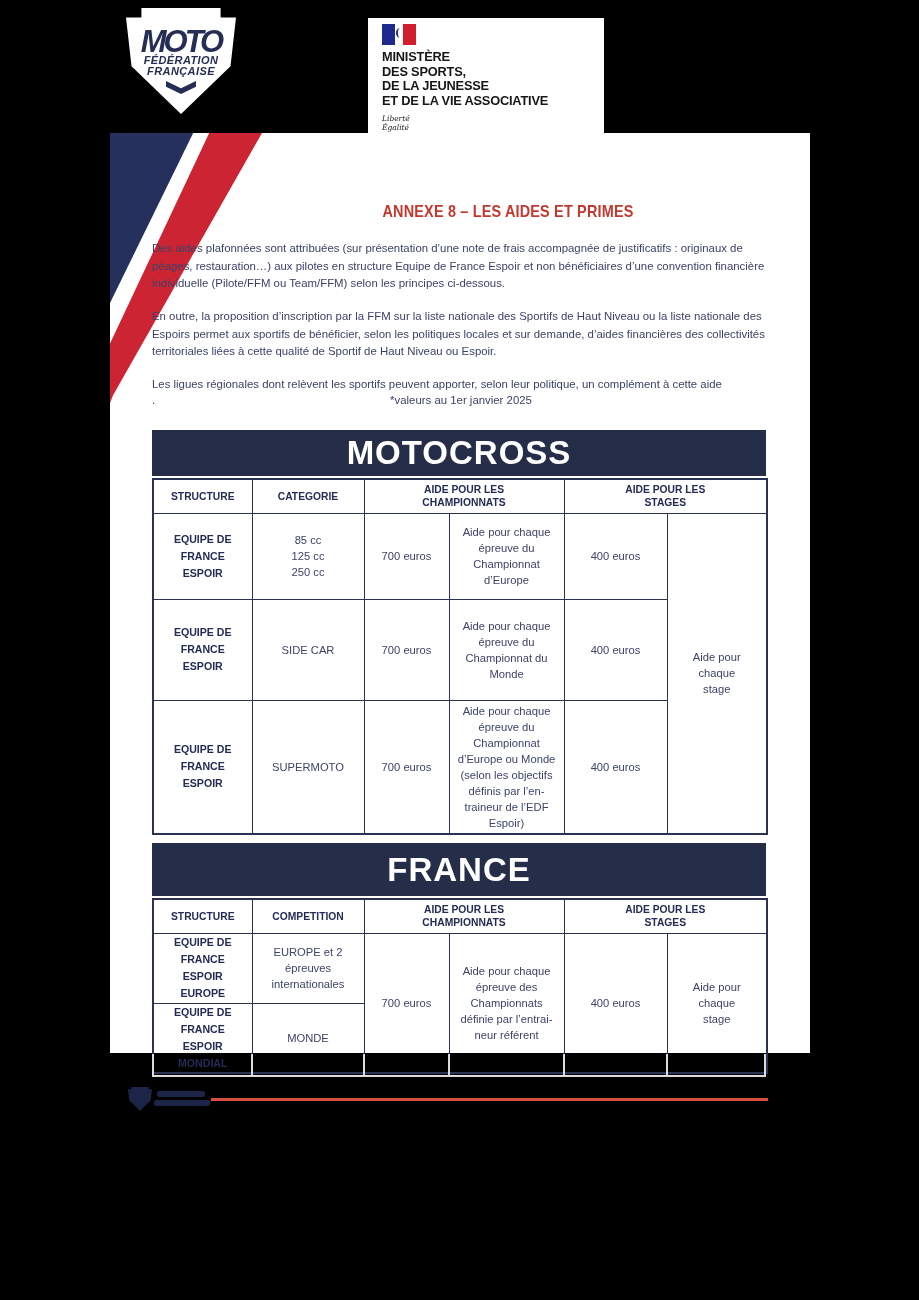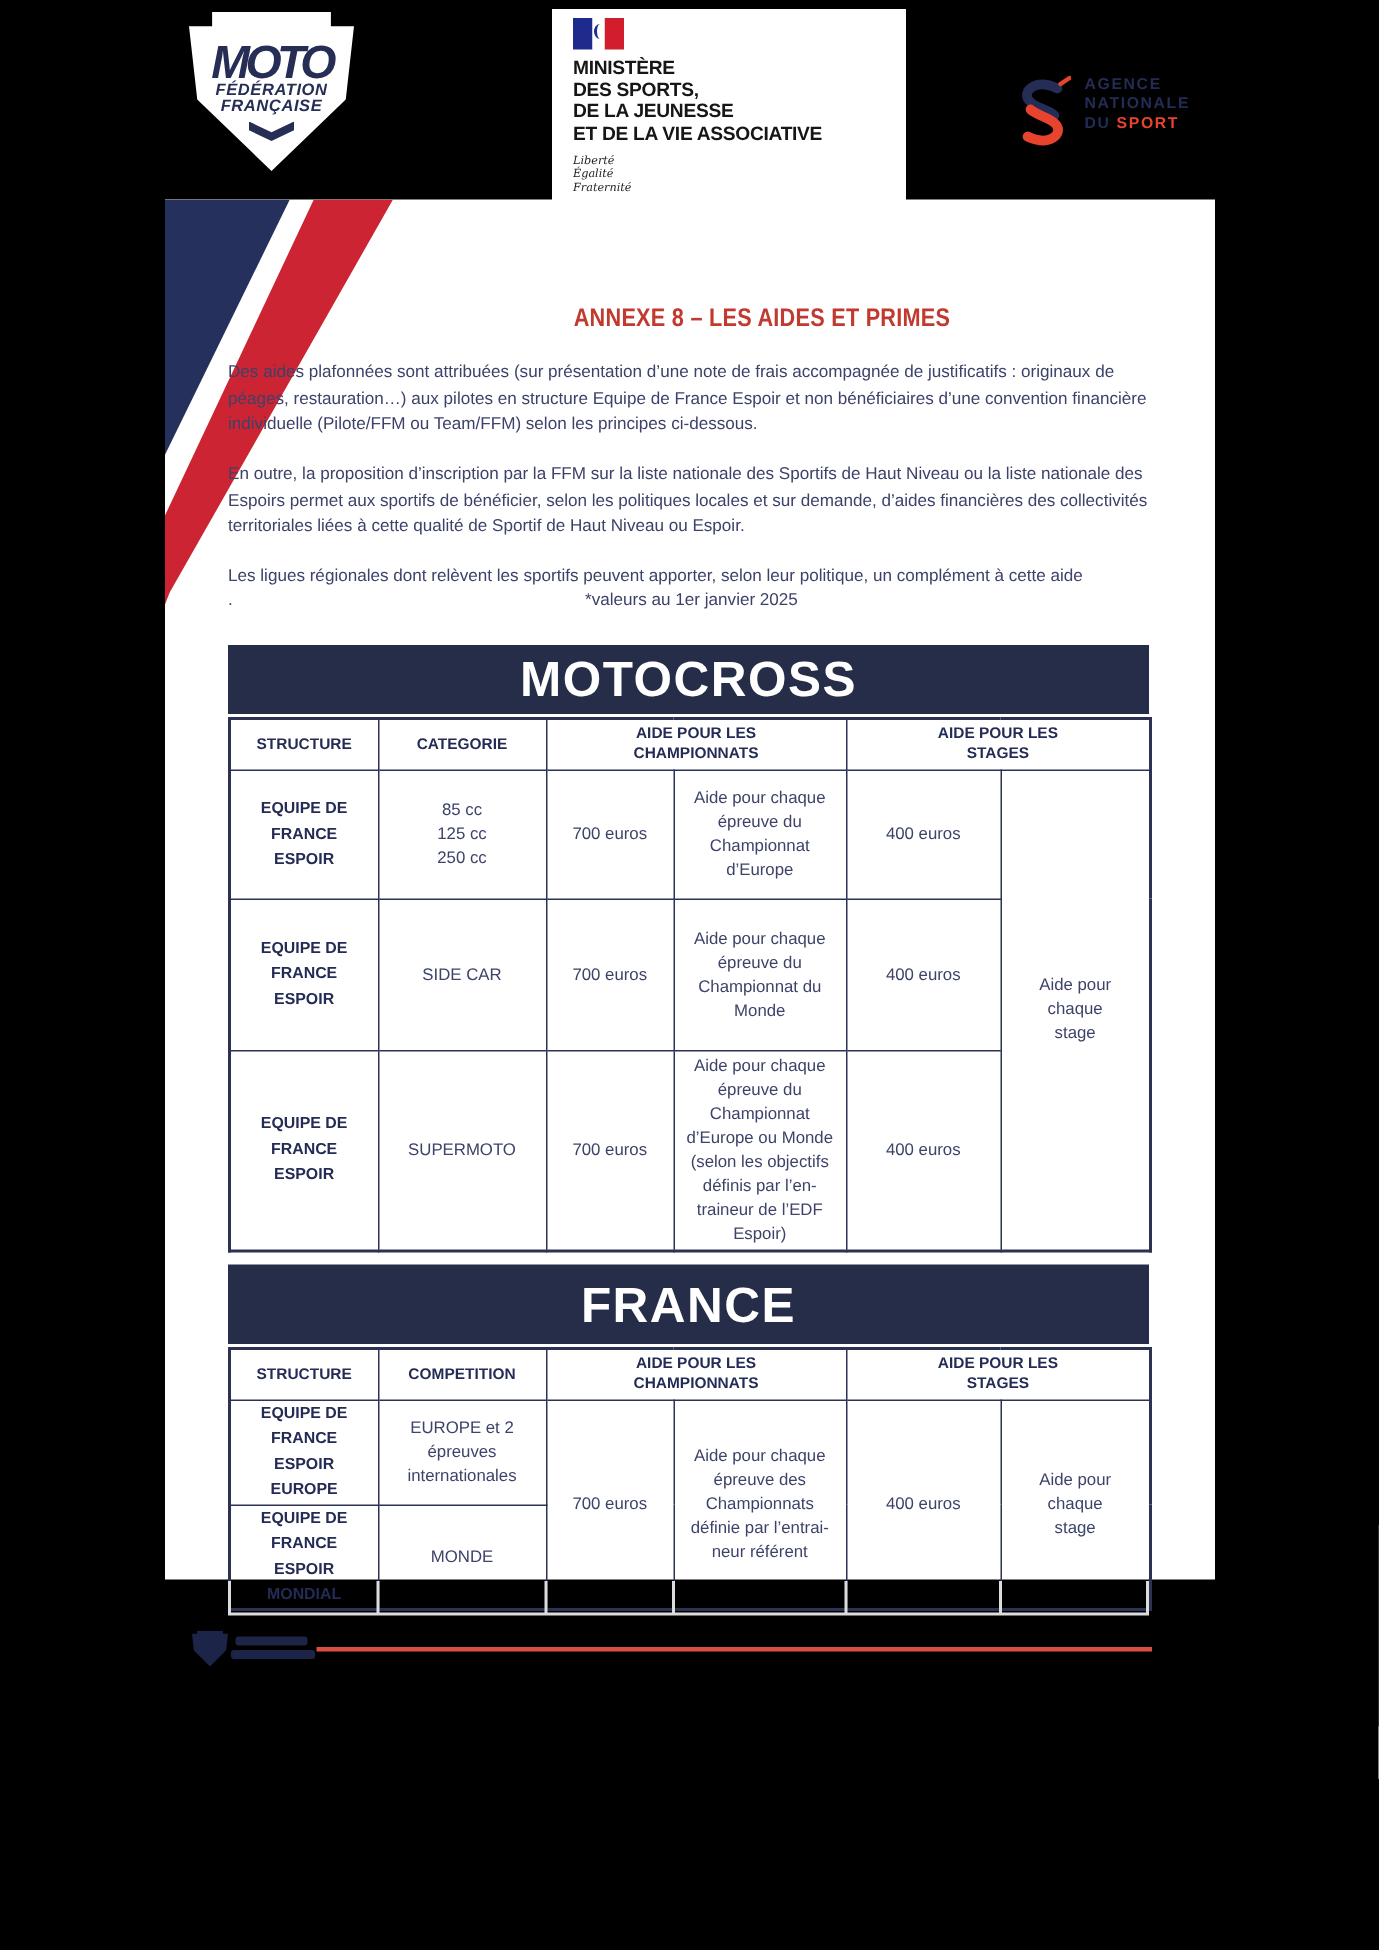--- a/index.html
+++ b/index.html
@@ -9,21 +9,21 @@
   
   .moto-logo{position:absolute;left:126px;top:8px;width:110px;height:106px;}
   .moto-shield{width:100%;height:100%;background:#fff;display:flex;flex-direction:column;align-items:center;
     clip-path:polygon(14% 9%,14% 0,86% 0,86% 9%,100% 9%,95% 55%,50% 100%,5% 55%,0 9%);}
   .moto-word{margin-top:20px;font-size:31px;font-weight:900;font-style:italic;letter-spacing:-3px;
     color:#272e55;line-height:27px;}
   .moto-sub{font-size:11px;font-weight:700;font-style:italic;letter-spacing:.4px;color:#272e55;line-height:10.5px;}
   .moto-chevron{margin-top:5px;width:30px;height:13px;background:#272e55;
     clip-path:polygon(0 0,50% 55%,100% 0,100% 45%,50% 100%,0 45%);}
 
-  .ministry{position:absolute;left:368px;top:6px;width:216px;background:#fff;padding:6px 6px 8px 14px;}
+  .ministry{position:absolute;left:368px;top:18px;width:216px;background:#fff;padding:6px 6px 8px 14px;}
   .flag{display:flex;width:34px;height:21px;margin-bottom:5px;}
   .flag .b{width:13px;background:#1e2b8c;}
   .flag .w{width:8px;background:#fff;position:relative;}
   .flag .w::after{content:"";position:absolute;left:1px;top:4px;width:6px;height:10px;
     border-radius:50% 0 0 50%;border-left:2px solid #1e2b8c;}
   .flag .r{width:13px;background:#d21e2c;}
   .ministry-line{font-size:12.8px;font-weight:700;color:#161616;line-height:14.5px;letter-spacing:-.2px;}
   .motto{margin-top:7px;}
   .motto div{font-family:"DejaVu Serif",serif;font-style:italic;font-size:7.5px;line-height:8.8px;color:#1d1d1d;}
 
@@ -96,32 +96,20 @@
     <div class="ministry-line">DES SPORTS,</div>
     <div class="ministry-line">DE LA JEUNESSE</div>
     <div class="ministry-line">ET DE LA VIE ASSOCIATIVE</div>
     <div class="motto">
       <div>Liberté</div>
       <div>Égalité</div>
       <div>Fraternité</div>
     </div>
   </div>
 
-  <div class="ans">
-    <svg class="ans-s" viewBox="0 0 38 50">
-      <path d="M29 9 C14 2 5 11 10 17 C14 22 23 23 27 27" fill="none" stroke="#252c55" stroke-width="6.5" stroke-linecap="round"></path>
-      <path d="M9 41 C24 48 33 39 28 33 C24 28 15 27 11 23" fill="none" stroke="#e8432e" stroke-width="6.5" stroke-linecap="round"></path>
-      <path d="M31 6 L37 2" fill="none" stroke="#e8432e" stroke-width="3" stroke-linecap="round"></path>
-    </svg>
-    <div class="ans-text">
-      <div>AGENCE</div>
-      <div>NATIONALE</div>
-      <div><span>DU </span><span class="sport">SPORT</span></div>
-    </div>
-  </div>
 
   <div class="page">
     <div class="stripe stripe-blue"></div>
     <div class="stripe stripe-red"></div>
     <h1 class="title">ANNEXE 8 – LES AIDES ET PRIMES</h1>
     <p class="para p1">Des aides plafonnées sont attribuées (sur présentation d’une note de frais accompagnée de justificatifs : originaux de péages, restauration…) aux pilotes en structure Equipe de France Espoir et non bénéficiaires d’une convention financière individuelle (Pilote/FFM ou Team/FFM) selon les principes ci-dessous.</p>
     <p class="para p2">En outre, la proposition d’inscription par la FFM sur la liste nationale des Sportifs de Haut Niveau ou la liste nationale des Espoirs permet aux sportifs de bénéficier, selon les politiques locales et sur demande, d’aides financières des collectivités territoriales liées à cette qualité de Sportif de Haut Niveau ou Espoir.</p>
     <p class="para p3">Les ligues régionales dont relèvent  les sportifs peuvent apporter, selon leur politique, un complément à cette aide</p>
     <div class="footnote-row">
       <span class="dot">.</span>

